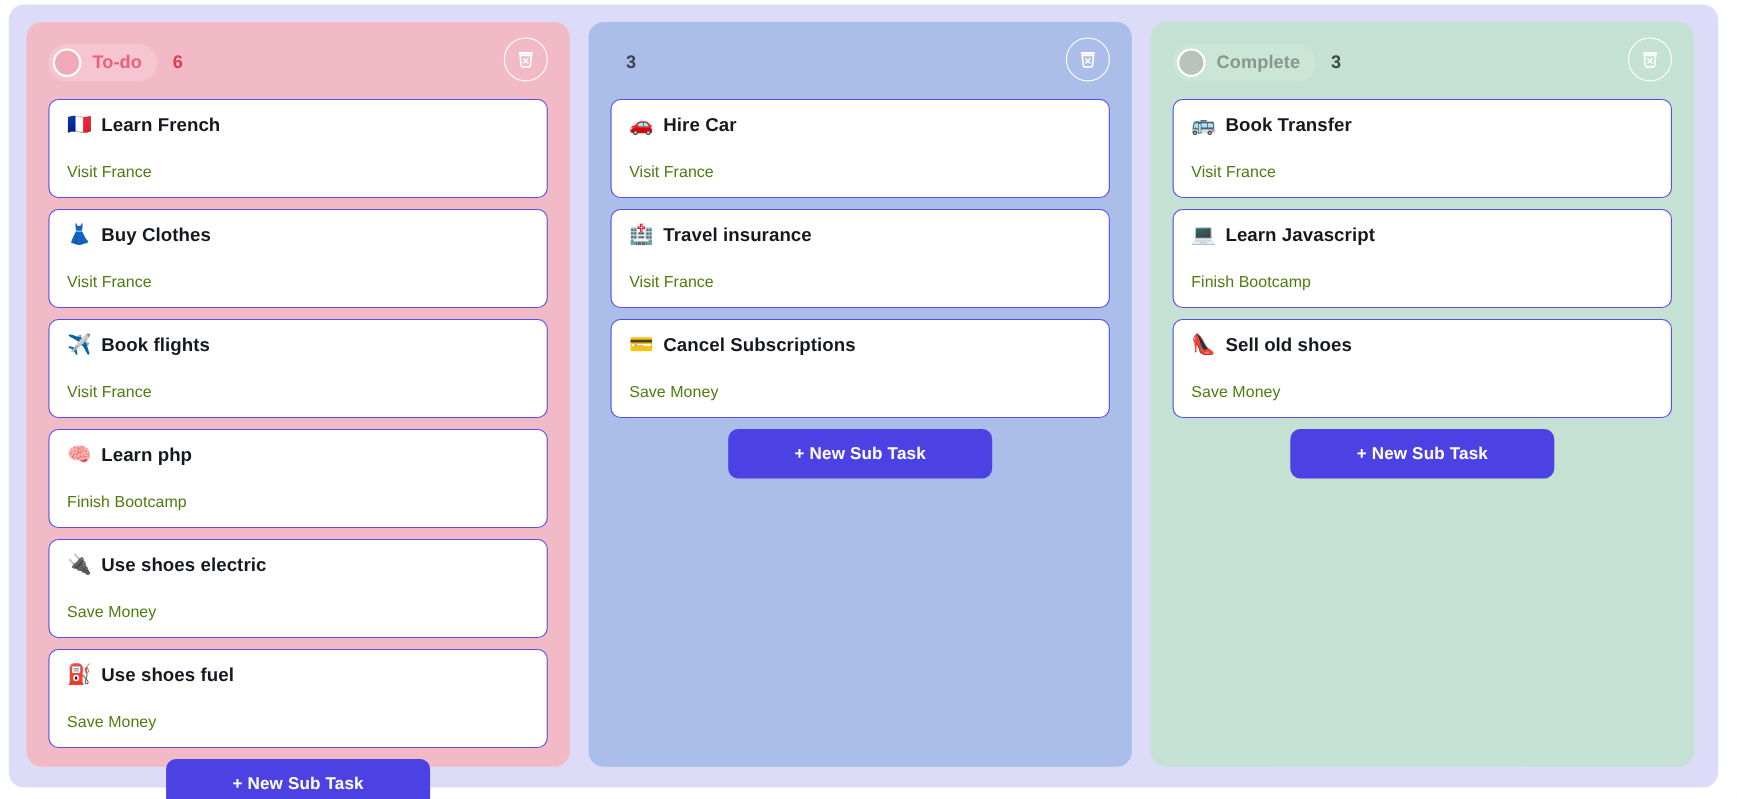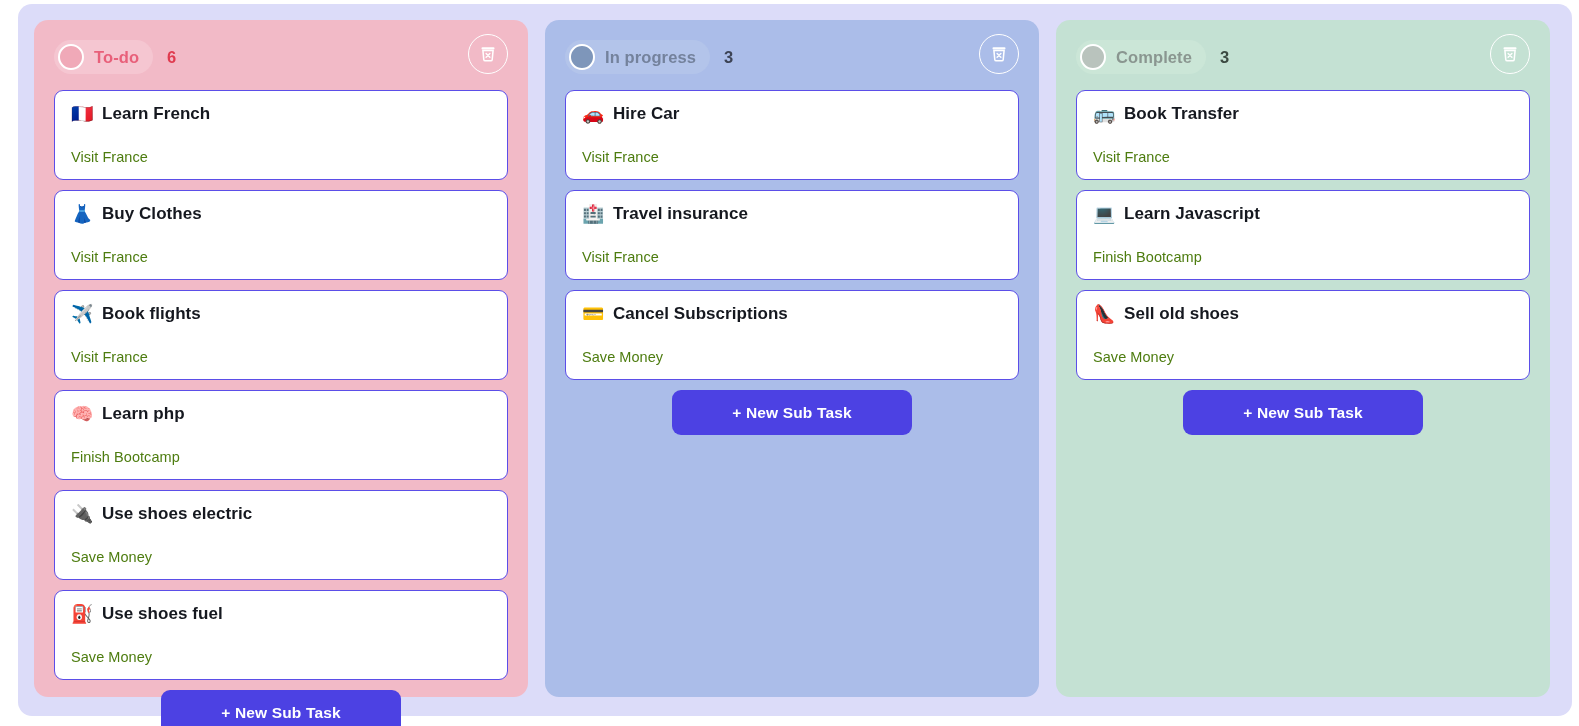--- a/index.html
+++ b/index.html
@@ -7,21 +7,21 @@
   html, body {
     width: 1579px;
     height: 726px;
     overflow: hidden;
     background: #ffffff;
     font-family: "Liberation Sans", "DejaVu Sans", sans-serif;
   }
 
   #board-page {
     position: absolute;
-    left: 18px;
+    left: 8px;
     top: 4px;
     width: 1554px;
     height: 712px;
     background: #dcdcf9;
     border-radius: 14px;
   }
 
   #board {
     position: absolute;
     left: 16px;
@@ -228,24 +228,20 @@
             </div>
             <div class="task-sub">Save Money</div>
           </div>
         </div>
         <div class="newtask-wrap">
           <button class="newtask-btn">+ New Sub Task</button>
         </div>
       </div>
       <div class="column progress">
         <div class="col-head">
-          <div class="status-pill">
-            <span class="status-dot"></span>
-            <span class="status-label">In progress</span>
-          </div>
           <span class="status-count">3</span>
           <div class="trash-btn">
             <span>
               <svg width="20" height="20" viewBox="0 0 20 20" fill="none">
                 <rect x="3.5" y="3.2" width="13" height="2.3" rx="1" fill="#ffffff"></rect>
                 <path d="M4.9 6.4 h10.2 l-0.9 9.2 a1.4 1.4 0 0 1 -1.4 1.25 h-5.6 a1.4 1.4 0 0 1 -1.4 -1.25 z" fill="none" stroke="#ffffff" stroke-width="1.5"></path>
                 <path d="M8.1 9.4 L11.9 13.2 M11.9 9.4 L8.1 13.2" stroke="#ffffff" stroke-width="1.4" stroke-linecap="round"></path>
               </svg>
             </span>
           </div>

